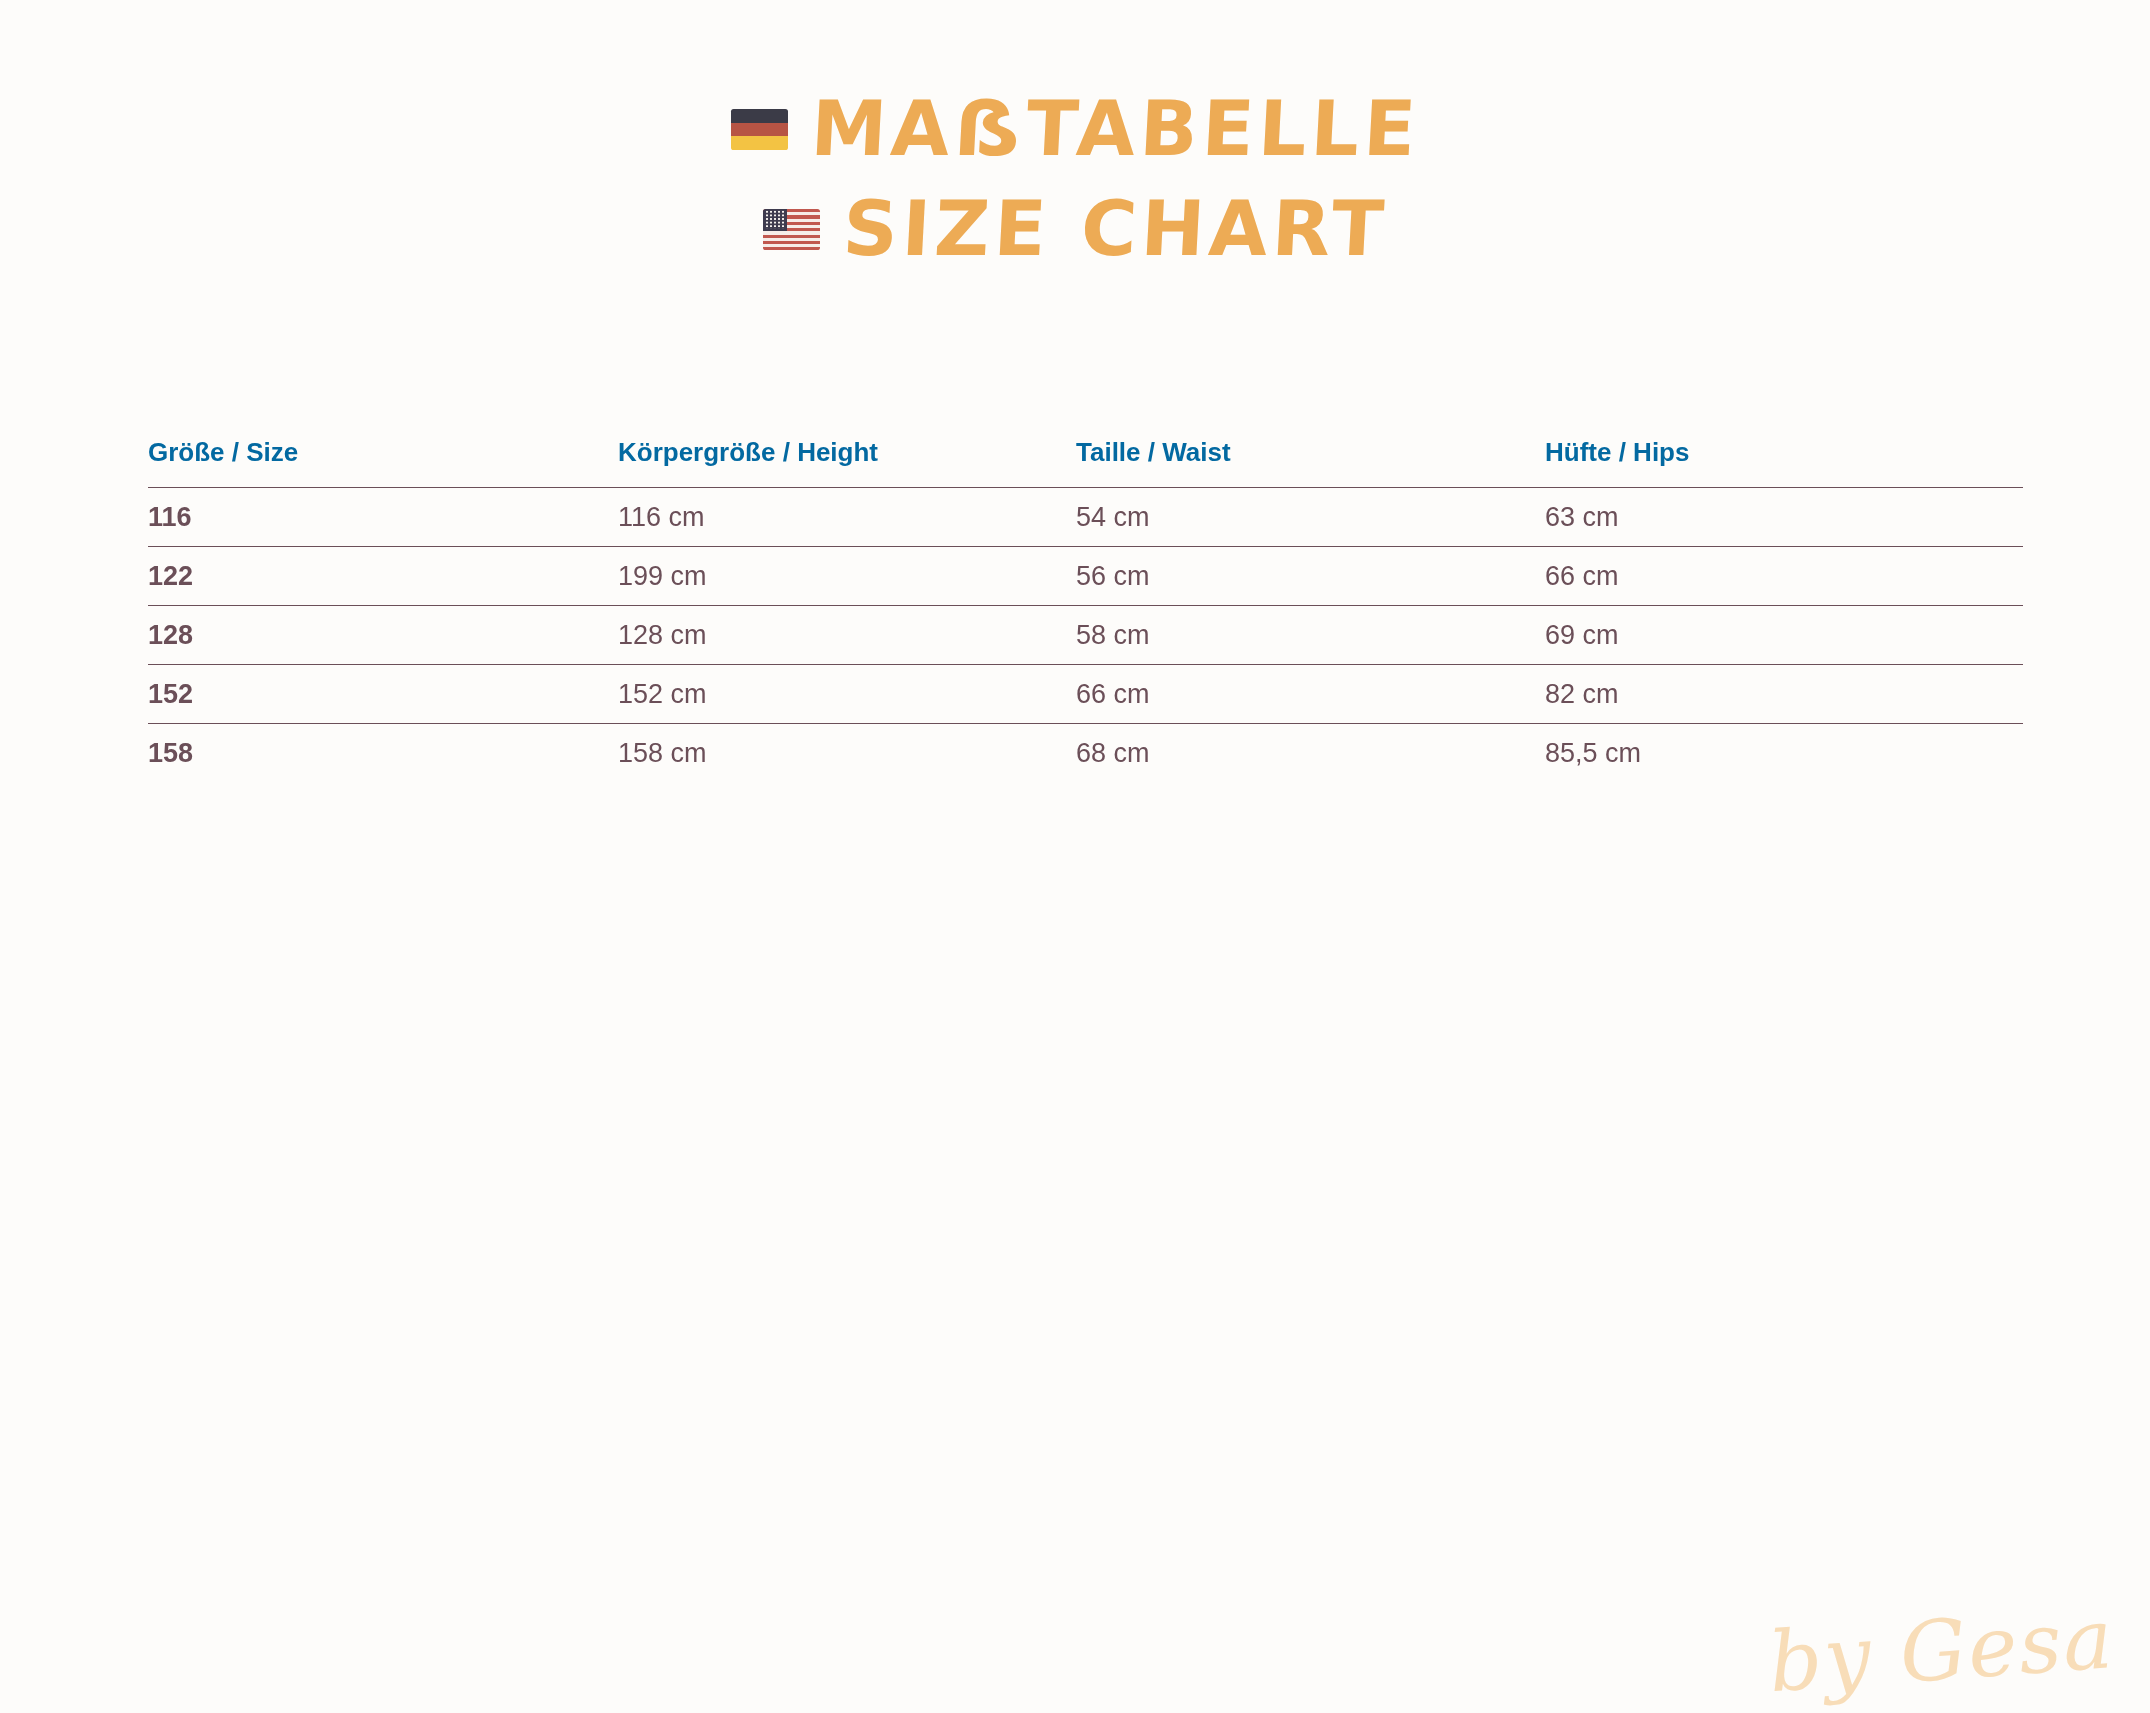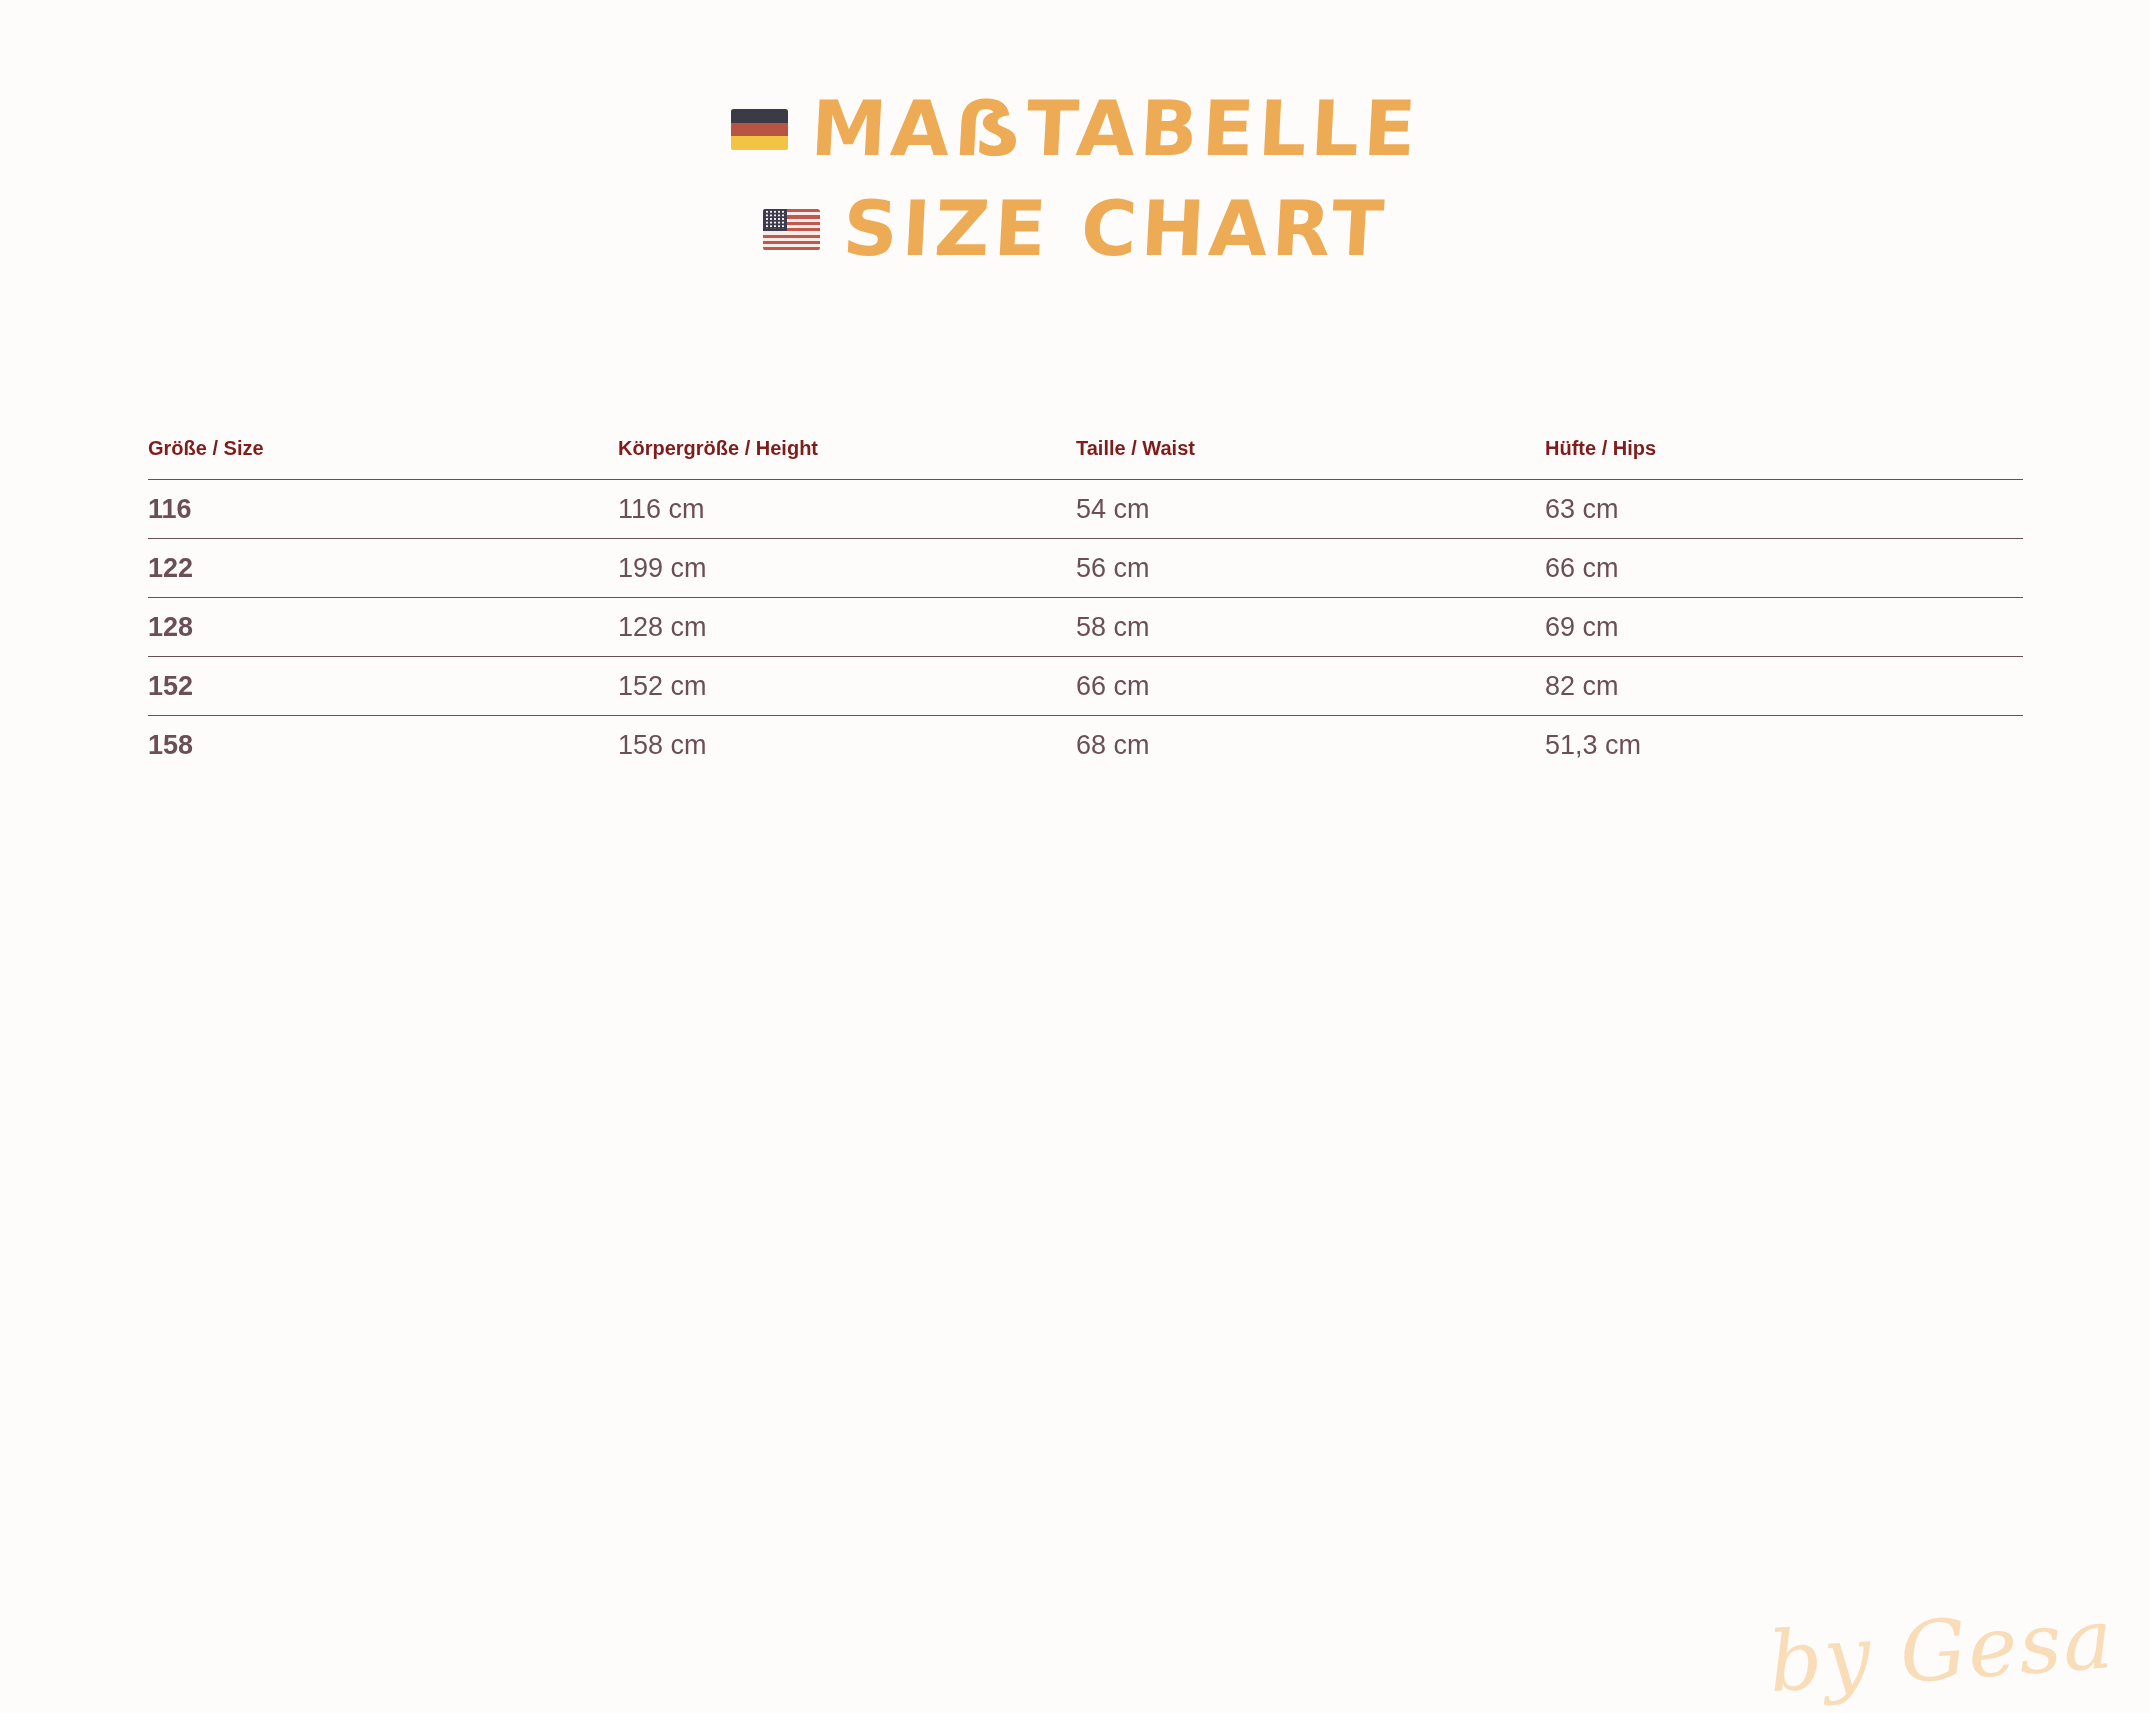--- a/index.html
+++ b/index.html
@@ -95,23 +95,23 @@
     border-collapse: collapse;
     table-layout: fixed;
   }
   .size-table col.c-size   { width: 470px; }
   .size-table col.c-height { width: 458px; }
   .size-table col.c-waist  { width: 469px; }
   .size-table col.c-hips   { width: 478px; }
 
   .size-table th {
     text-align: left;
-    font-size: 20px;
+    font-size: 26px;
     font-weight: 700;
-    color: #7f1d1d;
+    color: #0369a1;
     padding: 0 0 19px 0;
     border-bottom: 1.7px solid #6B4F58;
     vertical-align: bottom;
     white-space: nowrap;
   }
   .size-table td {
     text-align: left;
     font-size: 27px;
     font-weight: 400;
     color: #6B4F58;
@@ -200,19 +200,19 @@
     <tr>
       <td class="col-size">152</td>
       <td>152 cm</td>
       <td>66 cm</td>
       <td>82 cm</td>
     </tr>
     <tr>
       <td class="col-size">158</td>
       <td>158 cm</td>
       <td>68 cm</td>
-      <td>51,3 cm</td>
+      <td>85,5 cm</td>
     </tr>
   </tbody>
 </table>
 
 <div class="signature">by Gesa</div>
 
 
 </body></html>

